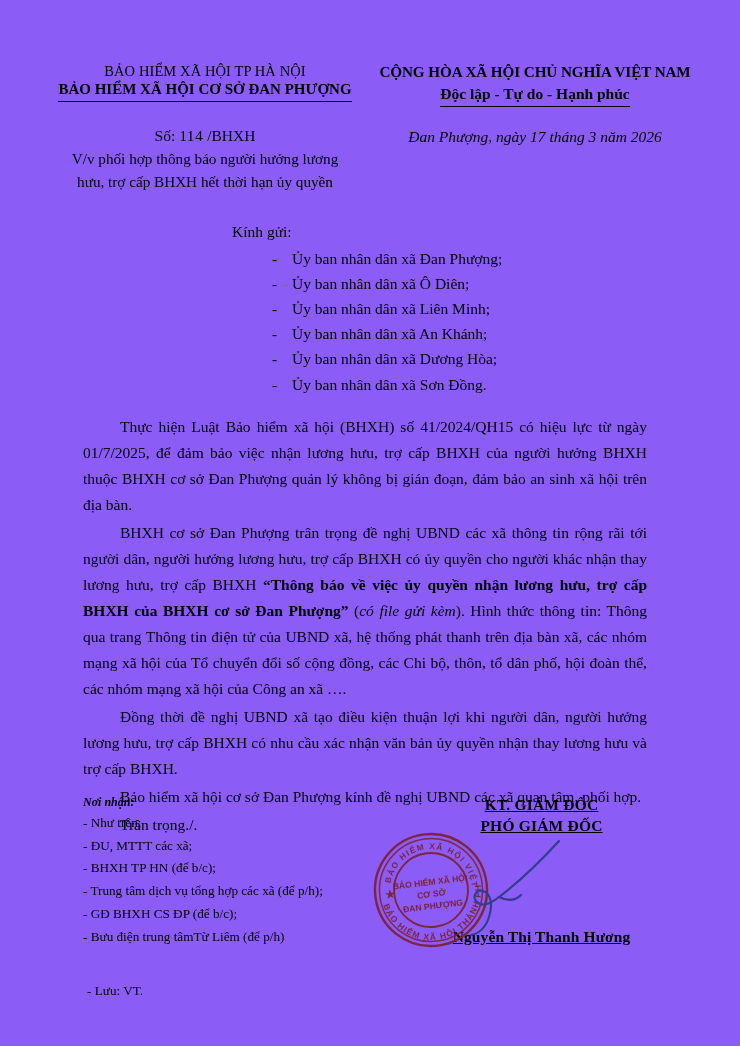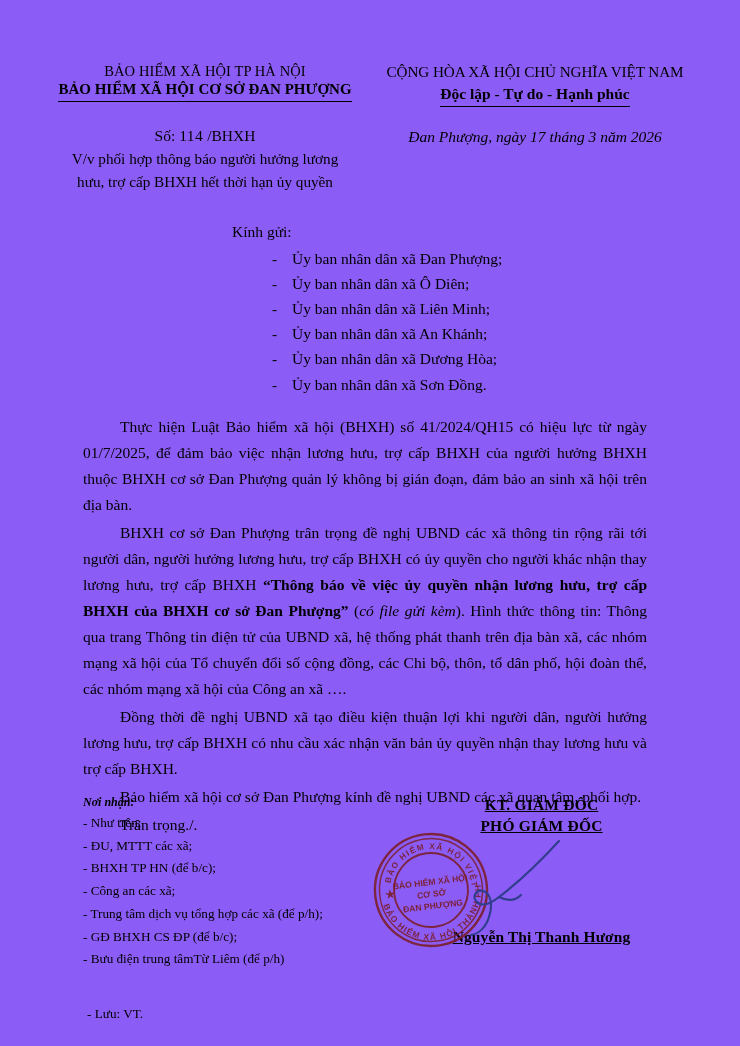--- a/index.html
+++ b/index.html
@@ -44,21 +44,21 @@
   .org-line2 {
     font-size: 15px;
     font-weight: bold;
     line-height: 1.3;
     display: inline-block;
     border-bottom: 1.3px solid #000;
     padding-bottom: 1px;
   }
   .nation-line1 {
     font-size: 15.2px;
-    font-weight: normal;
+    font-weight: bold;
     line-height: 1.3;
     letter-spacing: -0.1px;
   }
   .nation-line2 {
     font-size: 15.5px;
     font-weight: bold;
     line-height: 1.35;
     display: inline-block;
     border-bottom: 1.3px solid #000;
     padding-bottom: 1px;
@@ -273,21 +273,20 @@
   </div>
 
   <div class="footer">
 
     <div class="foot-left">
       <div class="noinhan-title">Nơi nhận:</div>
       <ul class="noinhan-list">
         <li>- Như trên;</li>
         <li>- ĐU, MTTT các xã;</li>
         <li>- BHXH TP HN (để b/c);</li>
-        <li>- Công an các xã;</li>
         <li>- Trung tâm dịch vụ tổng hợp  các xã (để p/h);</li>
         <li>- GĐ BHXH CS ĐP (để b/c);</li>
         <li>- Bưu điện trung tâmTừ Liêm (để p/h)</li>
         <li class="indented">- Lưu: VT.</li>
       </ul>
     </div>
 
     <div class="foot-right">
       <div class="sign-title1">KT. GIÁM ĐỐC</div>
       <div class="sign-title2">PHÓ GIÁM ĐỐC</div>

